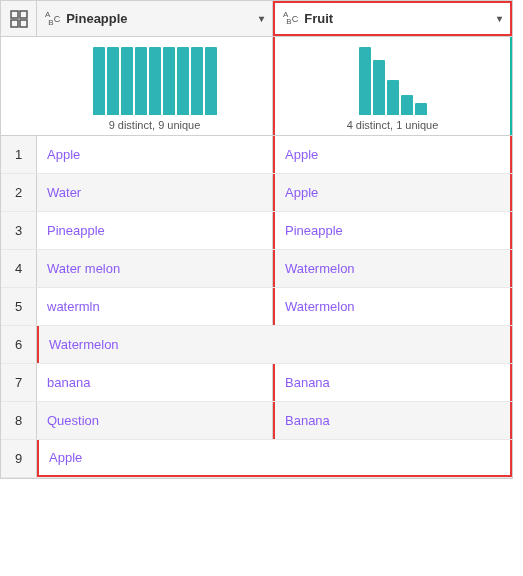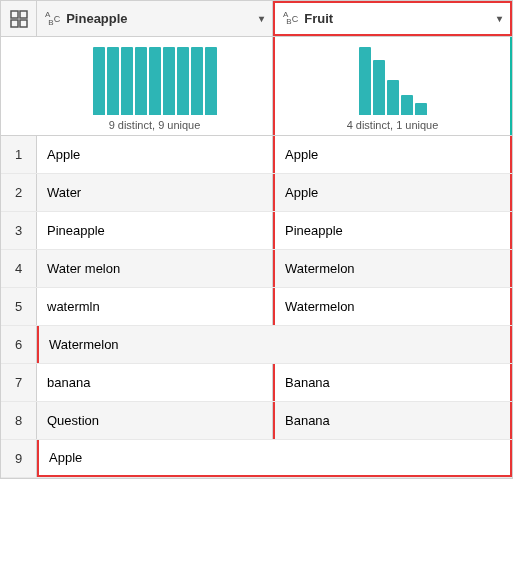--- a/index.html
+++ b/index.html
@@ -159,21 +159,21 @@
       background: #f5f5f5;
     }
 
     .data-cell {
       flex: 1;
       padding: 0 10px;
       border-right: 1px solid #d0d0d0;
       height: 100%;
       display: flex;
       align-items: center;
-      color: #000000;
+      color: #8b5cf6;
     }
 
     .data-cell.fruit-cell {
       border-left: 2px solid #e83535;
       border-right: 2px solid #e83535;
     }
 
     
     .data-row:last-child .fruit-cell {
       border-bottom: 2px solid #e83535;

